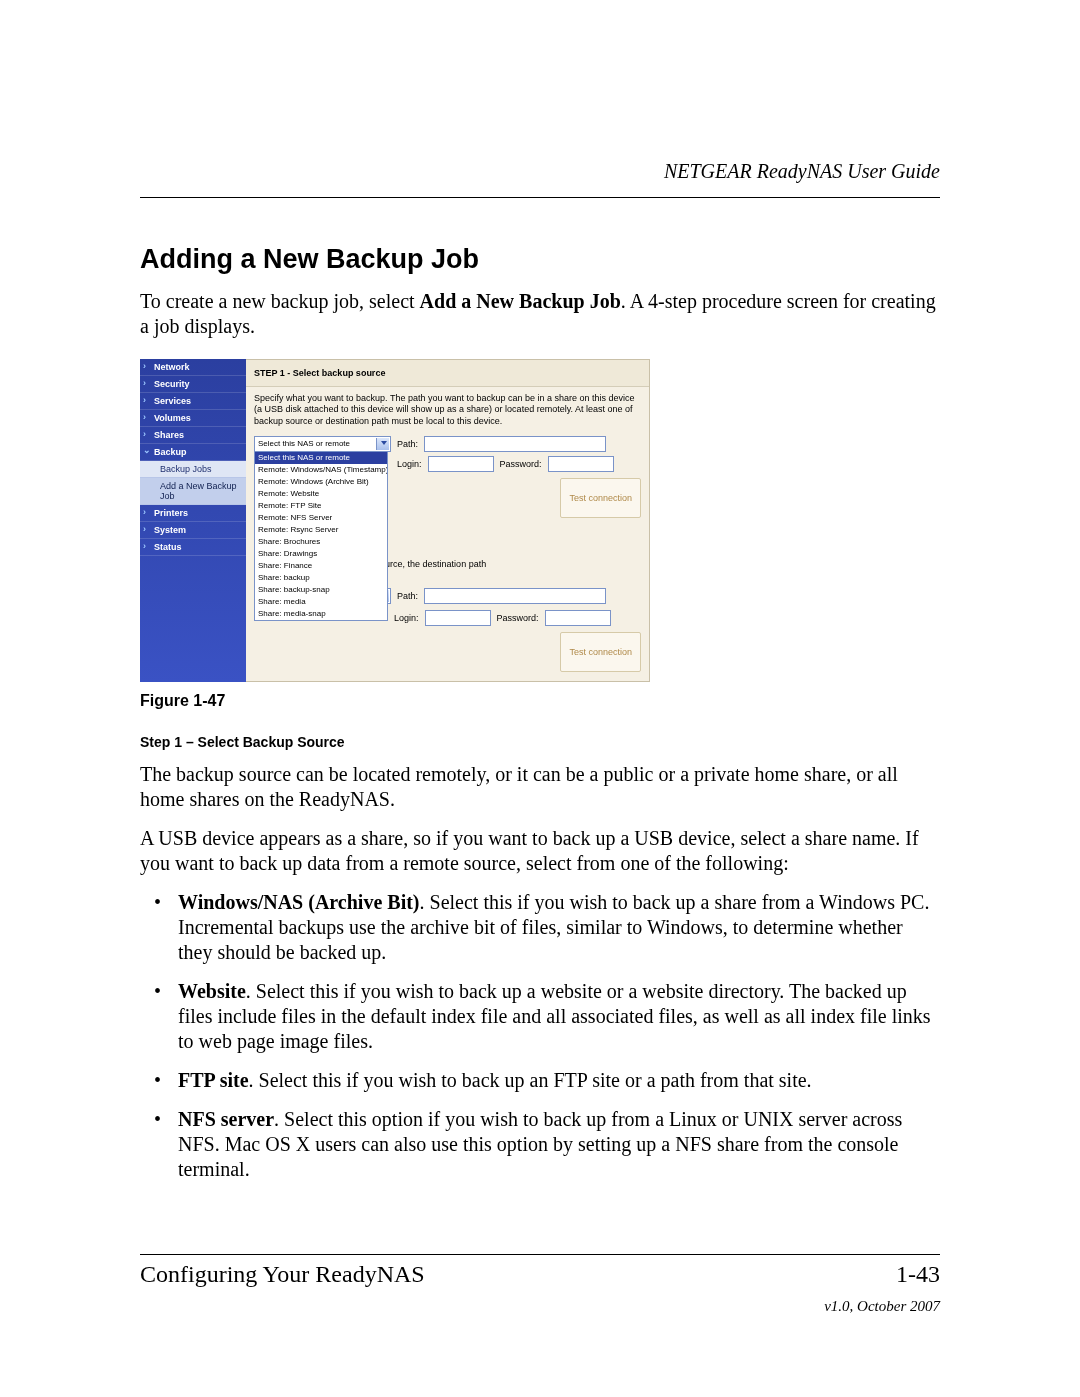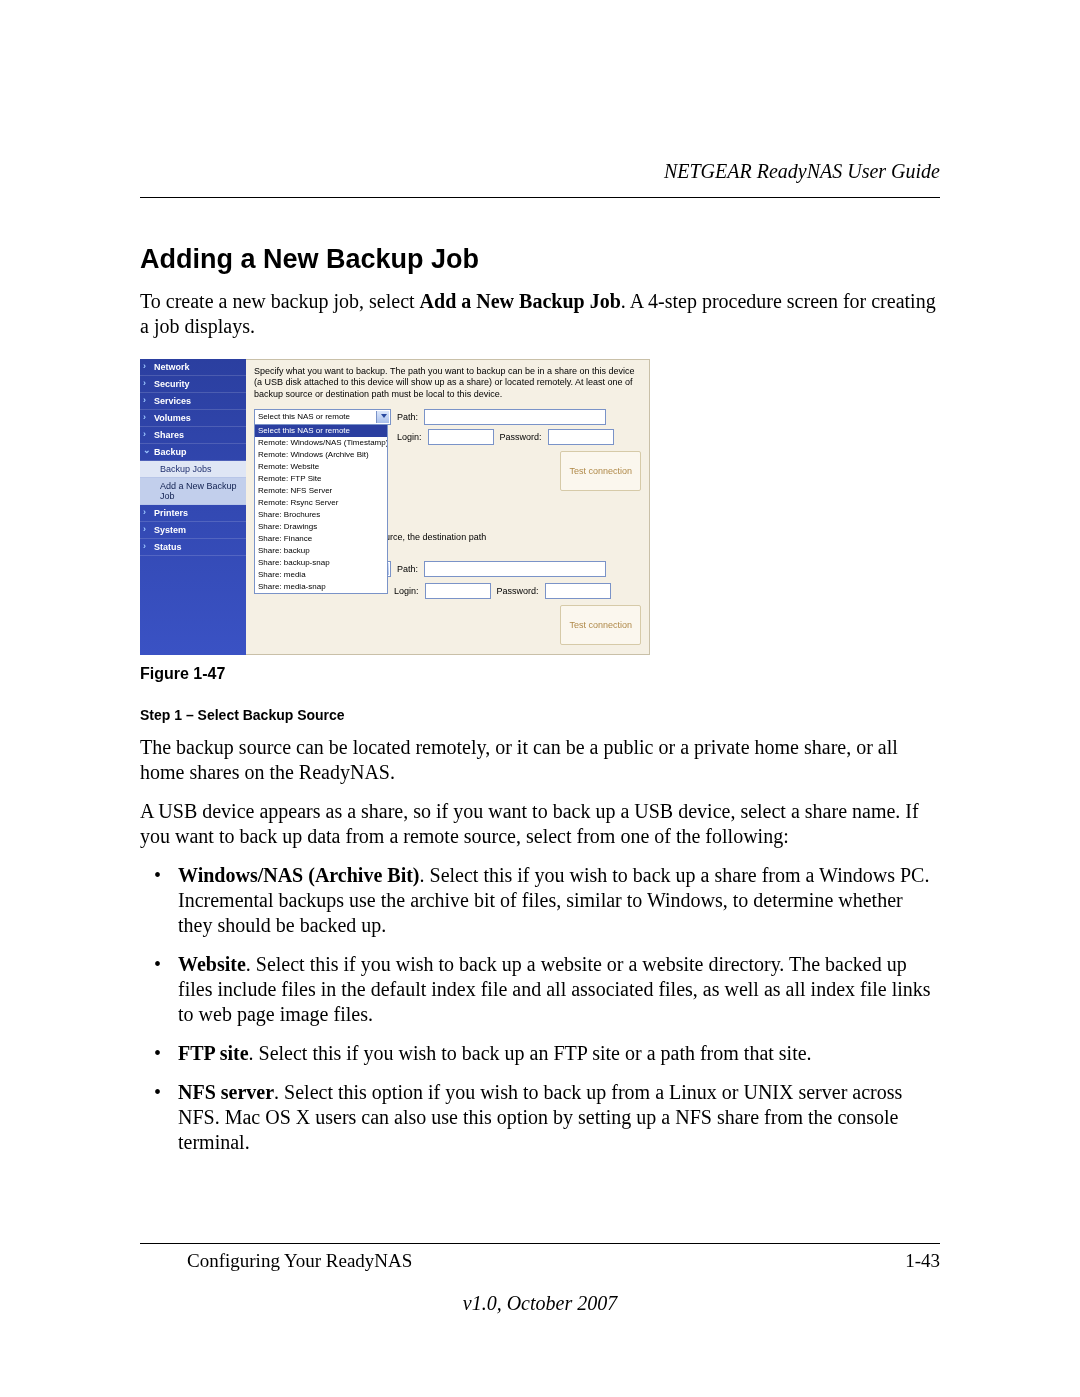--- a/index.html
+++ b/index.html
@@ -78,28 +78,27 @@
     right: 140px;
     bottom: 82px;
   }
   .footer-line {
     border-top: 1px solid #000;
     margin-bottom: 6px;
   }
   .footer-row {
     display: flex;
     justify-content: space-between;
-    font-size: 19px;
-    margin-left: 47px;
+    font-size: 24px;
   }
   .footer-version {
-    text-align: center;
+    text-align: right;
     font-style: italic;
-    font-size: 20px;
-    margin-top: 20px;
+    font-size: 15px;
+    margin-top: 10px;
   }
 
   
   .shot {
     width: 510px;
     font-family: Tahoma, Arial, sans-serif;
     font-size: 9px;
     color: #000;
     display: flex;
     border: 0;
@@ -272,20 +271,21 @@
         <div class="s-item">Shares</div>
         <div class="s-item expanded">Backup</div>
         <div class="sub">Backup Jobs</div>
         <div class="sub active">Add a New Backup Job</div>
         <div class="s-item">Printers</div>
         <div class="s-item">System</div>
         <div class="s-item">Status</div>
       </div>
 
       <div class="main">
+        <div class="step-bar">STEP 1 - Select backup source</div>
         <div class="desc">Specify what you want to backup. The path you want to backup can be in a share on this device (a USB disk attached to this device will show up as a share) or located remotely. At least one of backup source or destination path must be local to this device.</div>
 
         <div class="row" style="align-items:flex-start;">
           <div class="dropdown" style="position:relative;">
             <span>Select this NAS or remote</span>
             <span class="chev"></span>
             <div class="dd-list">
               <div class="sel">Select this NAS or remote</div>
               <div>Remote: Windows/NAS (Timestamp)</div>
               <div>Remote: Windows (Archive Bit)</div>

